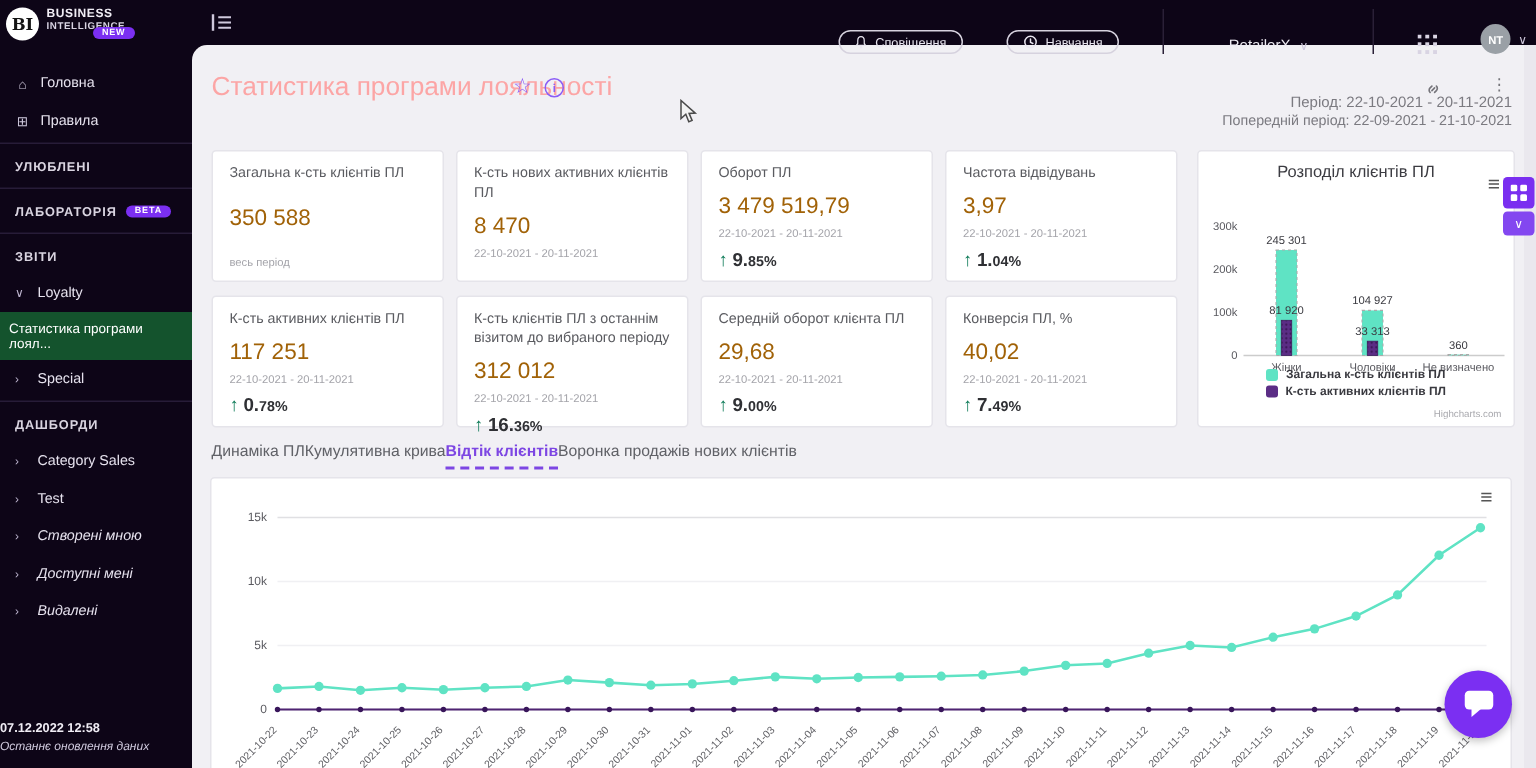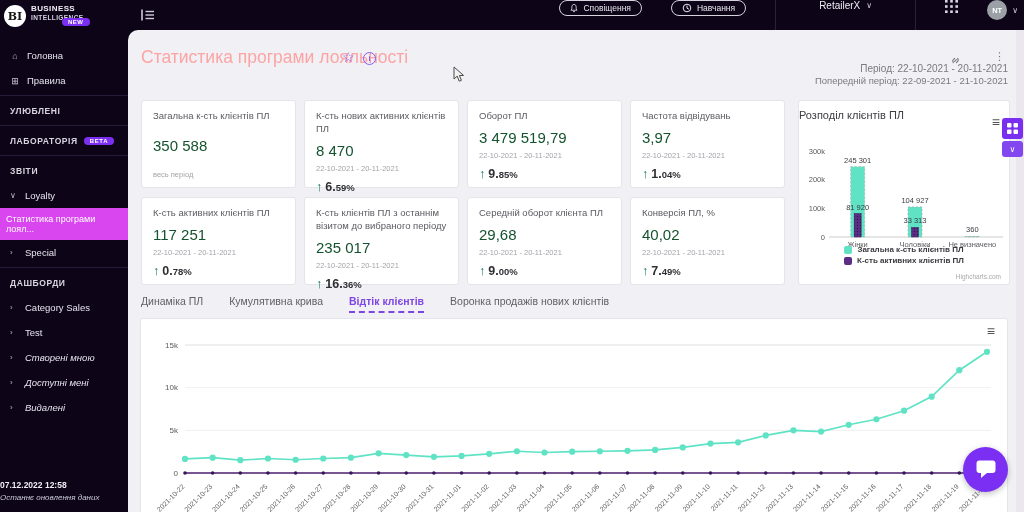--- a/index.html
+++ b/index.html
@@ -11,32 +11,32 @@
   .logo-mark{width:22px;height:22px;border-radius:50%;background:#fff;color:#141414;
              font-family:"DejaVu Serif",serif;font-weight:700;font-size:11px;display:flex;align-items:center;justify-content:center;}
   .logo-l1{color:#f0edf5;font-size:8px;font-weight:700;letter-spacing:.4px;line-height:1.1;}
   .logo-l2{color:#d8d3e2;font-size:6.5px;font-weight:700;letter-spacing:.4px;line-height:1.2;}
   .logo-badge{position:absolute;left:62px;top:18px;background:#7b2ff2;color:#fff;font-size:6px;font-weight:700;
               padding:1px 6px;border-radius:6px;letter-spacing:.5px;}
   .snav{margin-top:6px;}
   .s-item{display:flex;align-items:center;gap:7px;padding:7px 8px 7px 10px;color:#e6e2ee;font-size:9.5px;cursor:pointer;}
   .s-item .sicon{width:10px;text-align:center;color:#cfc9dd;font-size:9px;}
   .s-item .schev{width:8px;color:#bdb5cf;font-size:8px;}
-  .s-item.active{background:#d946ef;color:#fff;padding:6px 6px;font-size:9px;}
+  .s-item.active{background:#14532d;color:#fff;padding:6px 6px;font-size:9px;}
   .s-item.italic span.lbl{font-style:italic;}
   .s-section{color:#d9d4e0;font-size:8.5px;font-weight:700;letter-spacing:.6px;padding:8px 10px 7px;display:flex;align-items:center;gap:6px;}
   .s-badge{background:#7b2ff2;color:#fff;font-size:6px;font-weight:700;padding:1px 6px;border-radius:6px;}
   .s-div{border-top:1px solid #271c38;margin:2px 0;}
   .s-footer{position:absolute;left:0;bottom:10px;}
   .s-foot-time{color:#f0edf5;font-size:8.5px;font-weight:700;}
   .s-foot-note{color:#cfc9dd;font-size:8px;font-style:italic;margin-top:3px;}
   
   .topbar{position:absolute;left:128px;right:0;top:0;height:30px;background:#0d0517;z-index:4;}
   .tb-toggle{position:absolute;left:12px;top:8px;cursor:pointer;}
-  .tb-right{position:absolute;right:6px;top:0;height:36px;display:flex;align-items:flex-start;gap:29px;}
+  .tb-right{position:absolute;right:6px;top:0;height:36px;display:flex;align-items:flex-end;gap:29px;}
   .pill{display:flex;align-items:center;gap:5px;border:1px solid #d6d2de;border-radius:10px;
         padding:2px 10px;color:#e9e6f0;font-size:8.5px;background:transparent;cursor:pointer;}
   .vdiv{width:1px;height:30px;background:#2a2037;}
   .org{display:flex;align-items:center;gap:6px;color:#efecf4;font-size:10px;cursor:pointer;padding:0 14px;}
   .chev{color:#cfc9dd;font-size:8px;}
   .avatar-wrap{display:flex;align-items:center;gap:5px;cursor:pointer;}
   .avatar{width:20px;height:20px;border-radius:50%;background:#9aa0a6;color:#fff;font-size:7.5px;font-weight:700;
           display:flex;align-items:center;justify-content:center;}
   
   .content-bg{position:absolute;left:128px;top:30px;right:0;bottom:0;background:#f1f0f4;border-top-left-radius:10px;}
@@ -45,44 +45,44 @@
   .title-info{position:absolute;left:363px;top:52px;width:11px;height:11px;border:1.2px solid #8b5cf6;border-radius:50%;
               color:#8b5cf6;font-size:7.5px;display:flex;align-items:center;justify-content:center;font-weight:700;cursor:pointer;}
   .hdr-link{position:absolute;left:950px;top:52px;cursor:pointer;}
   .hdr-kebab{position:absolute;left:994px;top:50px;color:#76757b;font-size:11px;cursor:pointer;}
   .period1{position:absolute;right:16px;top:63px;font-size:10px;color:#7b7a80;}
   .period2{position:absolute;right:16px;top:75px;font-size:9.5px;color:#7b7a80;}
   
   .kpi{position:absolute;width:155px;height:88px;background:#fff;border:1px solid #e5e4ea;border-radius:3px;
        box-sizing:border-box;padding:9px 11px;}
   .kpi-label{font-size:9.5px;color:#5a5b60;line-height:1.35;}
-  .kpi-value{font-size:15px;color:#14532d;margin-top:6px;}
+  .kpi-value{font-size:15px;color:#a16207;margin-top:6px;}
   .kpi-value.big-gap{margin-top:14px;}
   .kpi-period{font-size:7.5px;color:#a4a4aa;margin-top:5px;}
   .kpi-foot{position:absolute;left:11px;bottom:8px;font-size:7.5px;color:#a4a4aa;}
   .kpi-delta{margin-top:4px;color:#2f3034;}
   .kpi-delta .arrow{color:#0c7a57;font-weight:700;font-size:12.5px;margin-right:3px;}
   .kpi-delta .dbig{font-size:12.5px;font-weight:700;}
   .kpi-delta .dsmall{font-size:9.5px;font-weight:700;}
   
   .bar-card{position:absolute;left:798px;top:100px;width:212px;height:185px;background:#fff;
             border:1px solid #e5e4ea;border-radius:3px;box-sizing:border-box;}
-  .bar-title{font-size:11px;color:#3c3c42;margin-top:8px;}
+  .bar-title{text-align:center;font-size:11px;color:#3c3c42;margin-top:8px;}
   .bar-burger{position:absolute;right:9px;top:16px;color:#555;font-size:14px;line-height:10px;cursor:pointer;}
   .bar-legend{position:absolute;left:0;right:0;top:144px;display:flex;flex-direction:column;align-items:center;gap:2px;}
   .leg-row{display:flex;align-items:center;gap:5px;font-size:8px;color:#39393f;font-weight:700;}
   .leg-sq{width:8px;height:8px;border-radius:2px;}
   .credits{position:absolute;right:8px;bottom:4px;font-size:6.5px;color:#a9a9ae;}
   
   .fbtn1{position:absolute;left:1002px;top:118px;width:21px;height:21px;background:#7a2ff0;border-radius:3px;
          display:flex;align-items:center;justify-content:center;cursor:pointer;z-index:8;}
   .fbtn2{position:absolute;left:1002px;top:141px;width:21px;height:16px;background:#8347f0;border-radius:3px;
          color:#fff;font-size:8px;display:flex;align-items:center;justify-content:center;cursor:pointer;z-index:8;}
   
-  .tabs{position:absolute;left:141px;top:295px;display:flex;gap:26px;font-size:10.5px;color:#606167;}
+  .tabs{position:absolute;left:141px;top:295px;display:flex;font-size:10.5px;color:#606167;}
   .tab{padding-bottom:4px;cursor:pointer;}
   .tab.active{color:#7d46e3;font-weight:700;border-bottom:2px dashed #7d46e3;}
   
   .line-card{position:absolute;left:140px;top:318px;width:868px;height:202px;background:#fff;
              border:1px solid #e5e4ea;border-radius:3px;box-sizing:border-box;}
   .line-burger{position:absolute;right:12px;top:4px;color:#555;font-size:14px;cursor:pointer;}
   
   .fab{position:absolute;left:963px;top:447px;width:45px;height:45px;border-radius:50%;background:#7b2ff2;
        display:flex;align-items:center;justify-content:center;cursor:pointer;z-index:9;box-shadow:0 2px 6px rgba(0,0,0,.25);}
   
@@ -237,21 +237,20 @@
   <div id="kpi-cards">
       <div class="kpi" style="left: 141px; top: 100px;">
         <div class="kpi-label">Загальна к-сть клієнтів ПЛ</div>
         <div class="kpi-value big-gap">350 588</div>
         <div class="kpi-foot">весь період</div>
       </div>
       <div class="kpi" style="left: 304px; top: 100px;">
         <div class="kpi-label">К-сть нових активних клієнтів ПЛ</div>
         <div class="kpi-value">8 470</div>
         <div class="kpi-period">22-10-2021 - 20-11-2021</div>
-        <div class="kpi-delta"><span class="arrow">↑</span><span class="dbig">6.</span><span class="dsmall">59%</span></div>
       </div>
       <div class="kpi" style="left: 467px; top: 100px;">
         <div class="kpi-label">Оборот ПЛ</div>
         <div class="kpi-value">3 479 519,79</div>
         <div class="kpi-period">22-10-2021 - 20-11-2021</div>
         <div class="kpi-delta"><span class="arrow">↑</span><span class="dbig">9.</span><span class="dsmall">85%</span></div>
       </div>
       <div class="kpi" style="left: 630px; top: 100px;">
         <div class="kpi-label">Частота відвідувань</div>
         <div class="kpi-value">3,97</div>
@@ -259,21 +258,21 @@
         <div class="kpi-delta"><span class="arrow">↑</span><span class="dbig">1.</span><span class="dsmall">04%</span></div>
       </div>
       <div class="kpi" style="left: 141px; top: 197px;">
         <div class="kpi-label">К-сть активних клієнтів ПЛ</div>
         <div class="kpi-value">117 251</div>
         <div class="kpi-period">22-10-2021 - 20-11-2021</div>
         <div class="kpi-delta"><span class="arrow">↑</span><span class="dbig">0.</span><span class="dsmall">78%</span></div>
       </div>
       <div class="kpi" style="left: 304px; top: 197px;">
         <div class="kpi-label">К-сть клієнтів ПЛ з останнім візитом до вибраного періоду</div>
-        <div class="kpi-value">235 017</div>
+        <div class="kpi-value">312 012</div>
         <div class="kpi-period">22-10-2021 - 20-11-2021</div>
         <div class="kpi-delta"><span class="arrow">↑</span><span class="dbig">16.</span><span class="dsmall">36%</span></div>
       </div>
       <div class="kpi" style="left: 467px; top: 197px;">
         <div class="kpi-label">Середній оборот клієнта ПЛ</div>
         <div class="kpi-value">29,68</div>
         <div class="kpi-period">22-10-2021 - 20-11-2021</div>
         <div class="kpi-delta"><span class="arrow">↑</span><span class="dbig">9.</span><span class="dsmall">00%</span></div>
       </div>
       <div class="kpi" style="left: 630px; top: 197px;">

